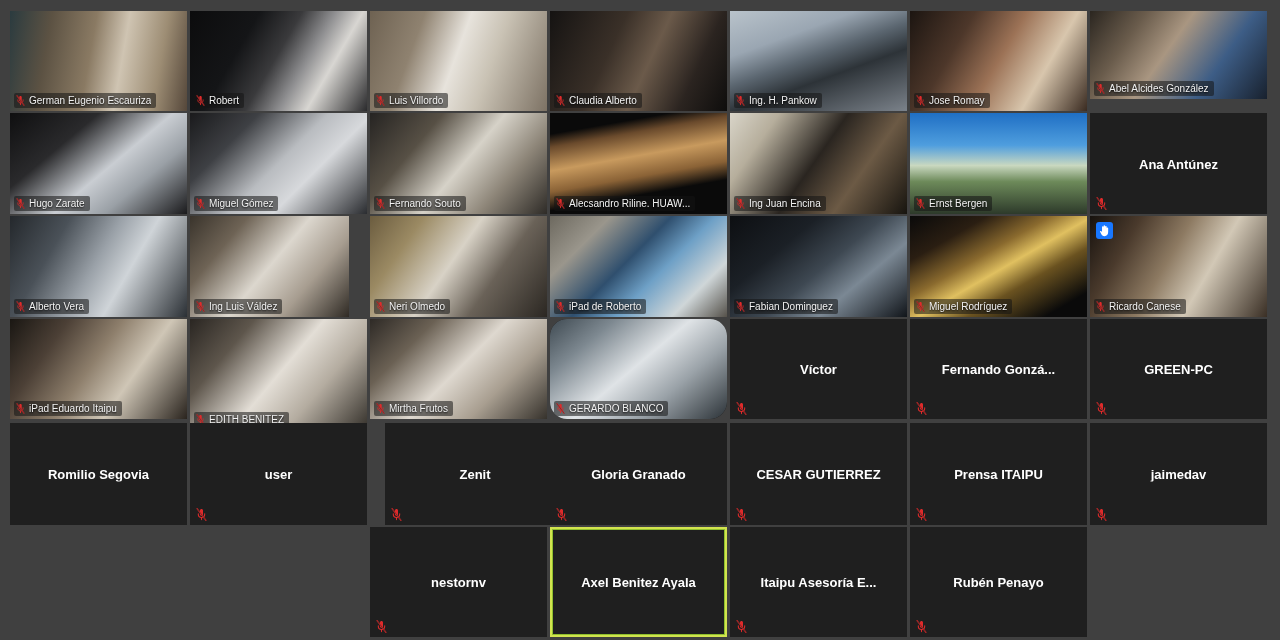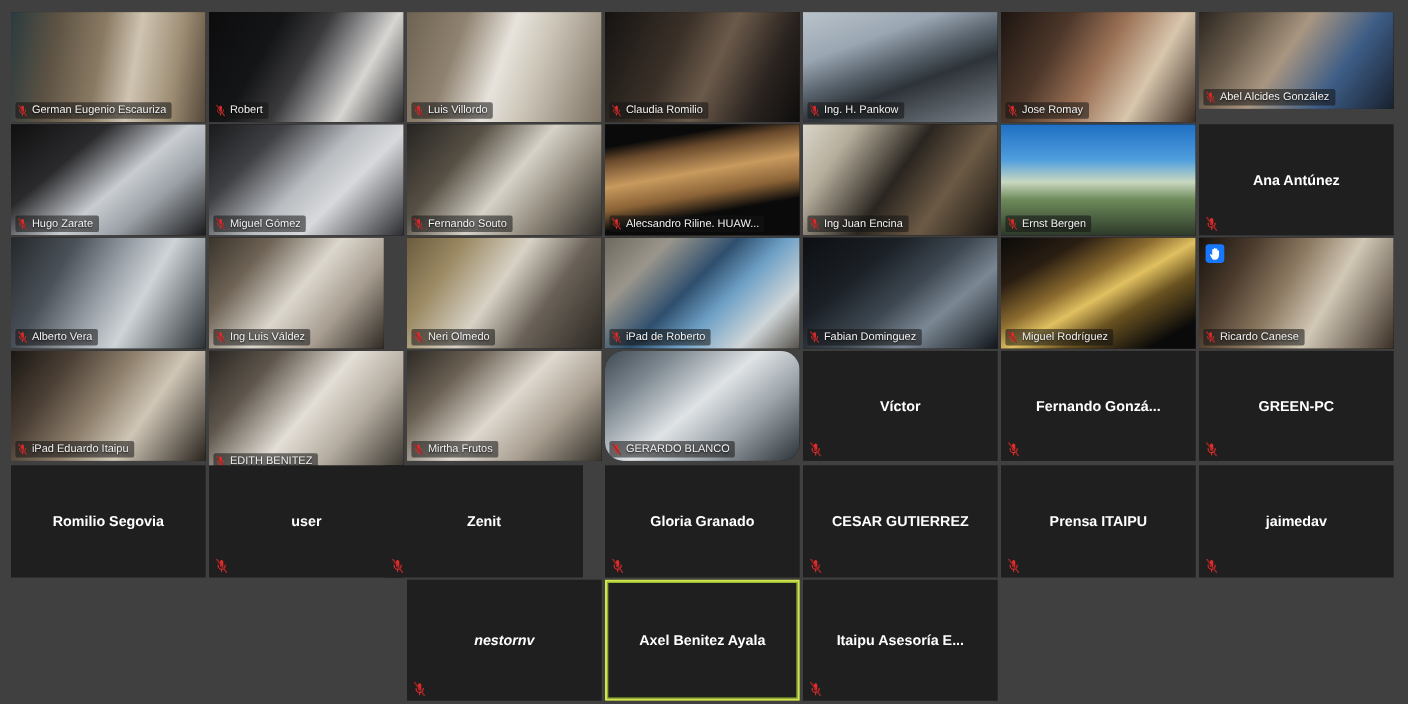--- a/index.html
+++ b/index.html
@@ -130,21 +130,21 @@
     <div class="tile video" style="left: 550px; top: 11px; width: 177px; height: 100px;">
       <div class="vid" style="background: linear-gradient(115deg, rgb(21, 19, 18) 0%, rgb(58, 48, 40) 35%, rgb(107, 90, 74) 55%, rgb(43, 36, 32) 78%, rgb(14, 13, 12) 100%);"></div>
       <div class="vlabel">
         <svg class="mic-muted" viewBox="0 0 11 13">
           <path d="M5.5 1.1c-.85 0-1.5.67-1.5 1.5v3.6c0 .84.65 1.5 1.5 1.5s1.5-.66 1.5-1.5V2.6c0-.83-.65-1.5-1.5-1.5z" fill="#e02b2b"></path>
           <path d="M2.3 5.7v.6c0 1.75 1.43 3.2 3.2 3.2s3.2-1.45 3.2-3.2v-.6" stroke="#e02b2b" stroke-width="1.05" fill="none" stroke-linecap="round"></path>
           <path d="M5.5 9.5v2.1" stroke="#e02b2b" stroke-width="1.05" stroke-linecap="round"></path>
           <path d="M1.1 0.6 L9.9 12.4" stroke="#e02b2b" stroke-width="1.25" stroke-linecap="round"></path>
           <path d="M1.1 0.6 L9.9 12.4" stroke="#1f1f1f" stroke-width="0.45" stroke-linecap="round"></path>
         </svg>
-        <span class="nm">Claudia Romilio</span>
+        <span class="nm">Claudia Alberto</span>
       </div>
     </div>
     <div class="tile video" style="left: 730px; top: 11px; width: 177px; height: 100px;">
       <div class="vid" style="background: linear-gradient(160deg, rgb(185, 195, 203) 0%, rgb(154, 166, 178) 28%, rgb(91, 102, 112) 46%, rgb(45, 51, 56) 62%, rgb(123, 130, 138) 100%);"></div>
       <div class="vlabel">
         <svg class="mic-muted" viewBox="0 0 11 13">
           <path d="M5.5 1.1c-.85 0-1.5.67-1.5 1.5v3.6c0 .84.65 1.5 1.5 1.5s1.5-.66 1.5-1.5V2.6c0-.83-.65-1.5-1.5-1.5z" fill="#e02b2b"></path>
           <path d="M2.3 5.7v.6c0 1.75 1.43 3.2 3.2 3.2s3.2-1.45 3.2-3.2v-.6" stroke="#e02b2b" stroke-width="1.05" fill="none" stroke-linecap="round"></path>
           <path d="M5.5 9.5v2.1" stroke="#e02b2b" stroke-width="1.05" stroke-linecap="round"></path>
           <path d="M1.1 0.6 L9.9 12.4" stroke="#e02b2b" stroke-width="1.25" stroke-linecap="round"></path>
@@ -461,21 +461,21 @@
       <div class="micslot">
         <svg class="mic-muted" viewBox="0 0 11 13">
           <path d="M5.5 1.1c-.85 0-1.5.67-1.5 1.5v3.6c0 .84.65 1.5 1.5 1.5s1.5-.66 1.5-1.5V2.6c0-.83-.65-1.5-1.5-1.5z" fill="#e02b2b"></path>
           <path d="M2.3 5.7v.6c0 1.75 1.43 3.2 3.2 3.2s3.2-1.45 3.2-3.2v-.6" stroke="#e02b2b" stroke-width="1.05" fill="none" stroke-linecap="round"></path>
           <path d="M5.5 9.5v2.1" stroke="#e02b2b" stroke-width="1.05" stroke-linecap="round"></path>
           <path d="M1.1 0.6 L9.9 12.4" stroke="#e02b2b" stroke-width="1.25" stroke-linecap="round"></path>
           <path d="M1.1 0.6 L9.9 12.4" stroke="#1f1f1f" stroke-width="0.45" stroke-linecap="round"></path>
         </svg>
       </div>
     </div>
-    <div class="tile" style="left: 350px; top: 423px; width: 180px; height: 102px;">
+    <div class="tile" style="left: 385px; top: 423px; width: 180px; height: 102px;">
       <div class="cname">Zenit</div>
       <div class="micslot">
         <svg class="mic-muted" viewBox="0 0 11 13">
           <path d="M5.5 1.1c-.85 0-1.5.67-1.5 1.5v3.6c0 .84.65 1.5 1.5 1.5s1.5-.66 1.5-1.5V2.6c0-.83-.65-1.5-1.5-1.5z" fill="#e02b2b"></path>
           <path d="M2.3 5.7v.6c0 1.75 1.43 3.2 3.2 3.2s3.2-1.45 3.2-3.2v-.6" stroke="#e02b2b" stroke-width="1.05" fill="none" stroke-linecap="round"></path>
           <path d="M5.5 9.5v2.1" stroke="#e02b2b" stroke-width="1.05" stroke-linecap="round"></path>
           <path d="M1.1 0.6 L9.9 12.4" stroke="#e02b2b" stroke-width="1.25" stroke-linecap="round"></path>
           <path d="M1.1 0.6 L9.9 12.4" stroke="#1f1f1f" stroke-width="0.45" stroke-linecap="round"></path>
         </svg>
       </div>
@@ -521,37 +521,49 @@
       <div class="micslot">
         <svg class="mic-muted" viewBox="0 0 11 13">
           <path d="M5.5 1.1c-.85 0-1.5.67-1.5 1.5v3.6c0 .84.65 1.5 1.5 1.5s1.5-.66 1.5-1.5V2.6c0-.83-.65-1.5-1.5-1.5z" fill="#e02b2b"></path>
           <path d="M2.3 5.7v.6c0 1.75 1.43 3.2 3.2 3.2s3.2-1.45 3.2-3.2v-.6" stroke="#e02b2b" stroke-width="1.05" fill="none" stroke-linecap="round"></path>
           <path d="M5.5 9.5v2.1" stroke="#e02b2b" stroke-width="1.05" stroke-linecap="round"></path>
           <path d="M1.1 0.6 L9.9 12.4" stroke="#e02b2b" stroke-width="1.25" stroke-linecap="round"></path>
           <path d="M1.1 0.6 L9.9 12.4" stroke="#1f1f1f" stroke-width="0.45" stroke-linecap="round"></path>
         </svg>
       </div>
     </div>
-    <div class="tile" style="left: 370px; top: 527px; width: 177px; height: 110px; font-style: italic;">
+    <div class="tile" style="left: 370px; top: 527px; width: 177px; height: 110px;">
       <div class="cname">nestornv</div>
       <div class="micslot">
         <svg class="mic-muted" viewBox="0 0 11 13">
           <path d="M5.5 1.1c-.85 0-1.5.67-1.5 1.5v3.6c0 .84.65 1.5 1.5 1.5s1.5-.66 1.5-1.5V2.6c0-.83-.65-1.5-1.5-1.5z" fill="#e02b2b"></path>
           <path d="M2.3 5.7v.6c0 1.75 1.43 3.2 3.2 3.2s3.2-1.45 3.2-3.2v-.6" stroke="#e02b2b" stroke-width="1.05" fill="none" stroke-linecap="round"></path>
           <path d="M5.5 9.5v2.1" stroke="#e02b2b" stroke-width="1.05" stroke-linecap="round"></path>
           <path d="M1.1 0.6 L9.9 12.4" stroke="#e02b2b" stroke-width="1.25" stroke-linecap="round"></path>
           <path d="M1.1 0.6 L9.9 12.4" stroke="#1f1f1f" stroke-width="0.45" stroke-linecap="round"></path>
         </svg>
       </div>
     </div>
     <div class="tile active" style="left: 550px; top: 527px; width: 177px; height: 110px;">
       <div class="cname">Axel Benitez Ayala</div>
     </div>
     <div class="tile" style="left: 730px; top: 527px; width: 177px; height: 110px;">
       <div class="cname">Itaipu  Asesoría E...</div>
+      <div class="micslot">
+        <svg class="mic-muted" viewBox="0 0 11 13">
+          <path d="M5.5 1.1c-.85 0-1.5.67-1.5 1.5v3.6c0 .84.65 1.5 1.5 1.5s1.5-.66 1.5-1.5V2.6c0-.83-.65-1.5-1.5-1.5z" fill="#e02b2b"></path>
+          <path d="M2.3 5.7v.6c0 1.75 1.43 3.2 3.2 3.2s3.2-1.45 3.2-3.2v-.6" stroke="#e02b2b" stroke-width="1.05" fill="none" stroke-linecap="round"></path>
+          <path d="M5.5 9.5v2.1" stroke="#e02b2b" stroke-width="1.05" stroke-linecap="round"></path>
+          <path d="M1.1 0.6 L9.9 12.4" stroke="#e02b2b" stroke-width="1.25" stroke-linecap="round"></path>
+          <path d="M1.1 0.6 L9.9 12.4" stroke="#1f1f1f" stroke-width="0.45" stroke-linecap="round"></path>
+        </svg>
+      </div>
+    </div>
+    <div class="tile" style="left: 910px; top: 527px; width: 177px; height: 110px;">
+      <div class="cname">Rubén Penayo</div>
       <div class="micslot">
         <svg class="mic-muted" viewBox="0 0 11 13">
           <path d="M5.5 1.1c-.85 0-1.5.67-1.5 1.5v3.6c0 .84.65 1.5 1.5 1.5s1.5-.66 1.5-1.5V2.6c0-.83-.65-1.5-1.5-1.5z" fill="#e02b2b"></path>
           <path d="M2.3 5.7v.6c0 1.75 1.43 3.2 3.2 3.2s3.2-1.45 3.2-3.2v-.6" stroke="#e02b2b" stroke-width="1.05" fill="none" stroke-linecap="round"></path>
           <path d="M5.5 9.5v2.1" stroke="#e02b2b" stroke-width="1.05" stroke-linecap="round"></path>
           <path d="M1.1 0.6 L9.9 12.4" stroke="#e02b2b" stroke-width="1.25" stroke-linecap="round"></path>
           <path d="M1.1 0.6 L9.9 12.4" stroke="#1f1f1f" stroke-width="0.45" stroke-linecap="round"></path>
         </svg>
       </div>
     </div>

